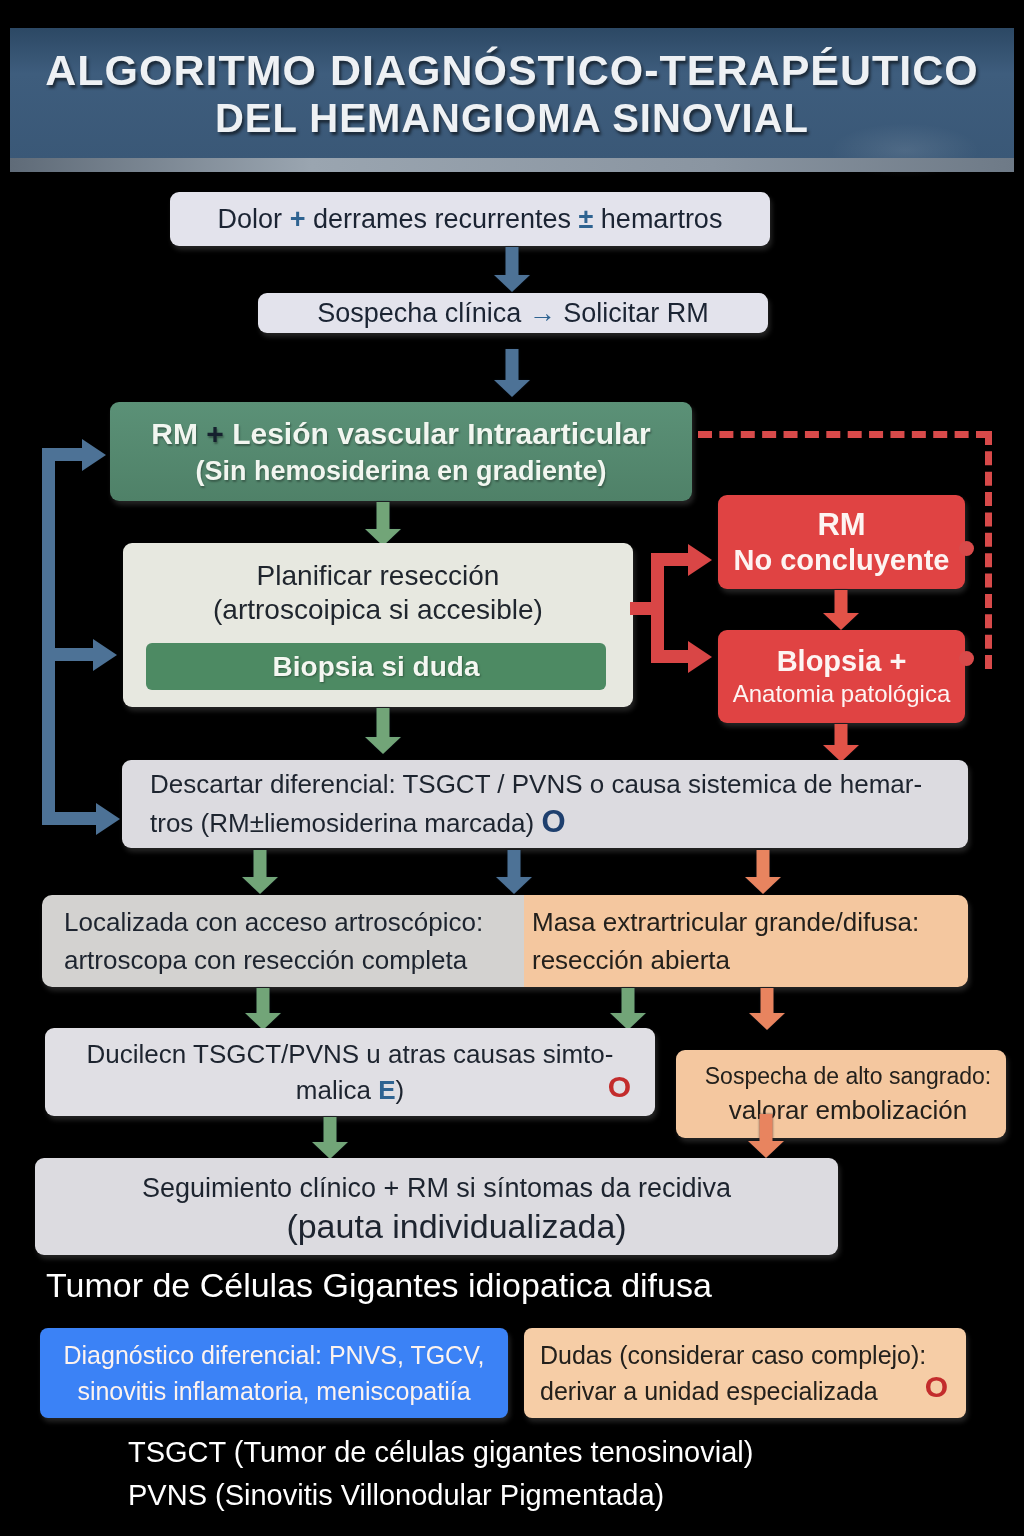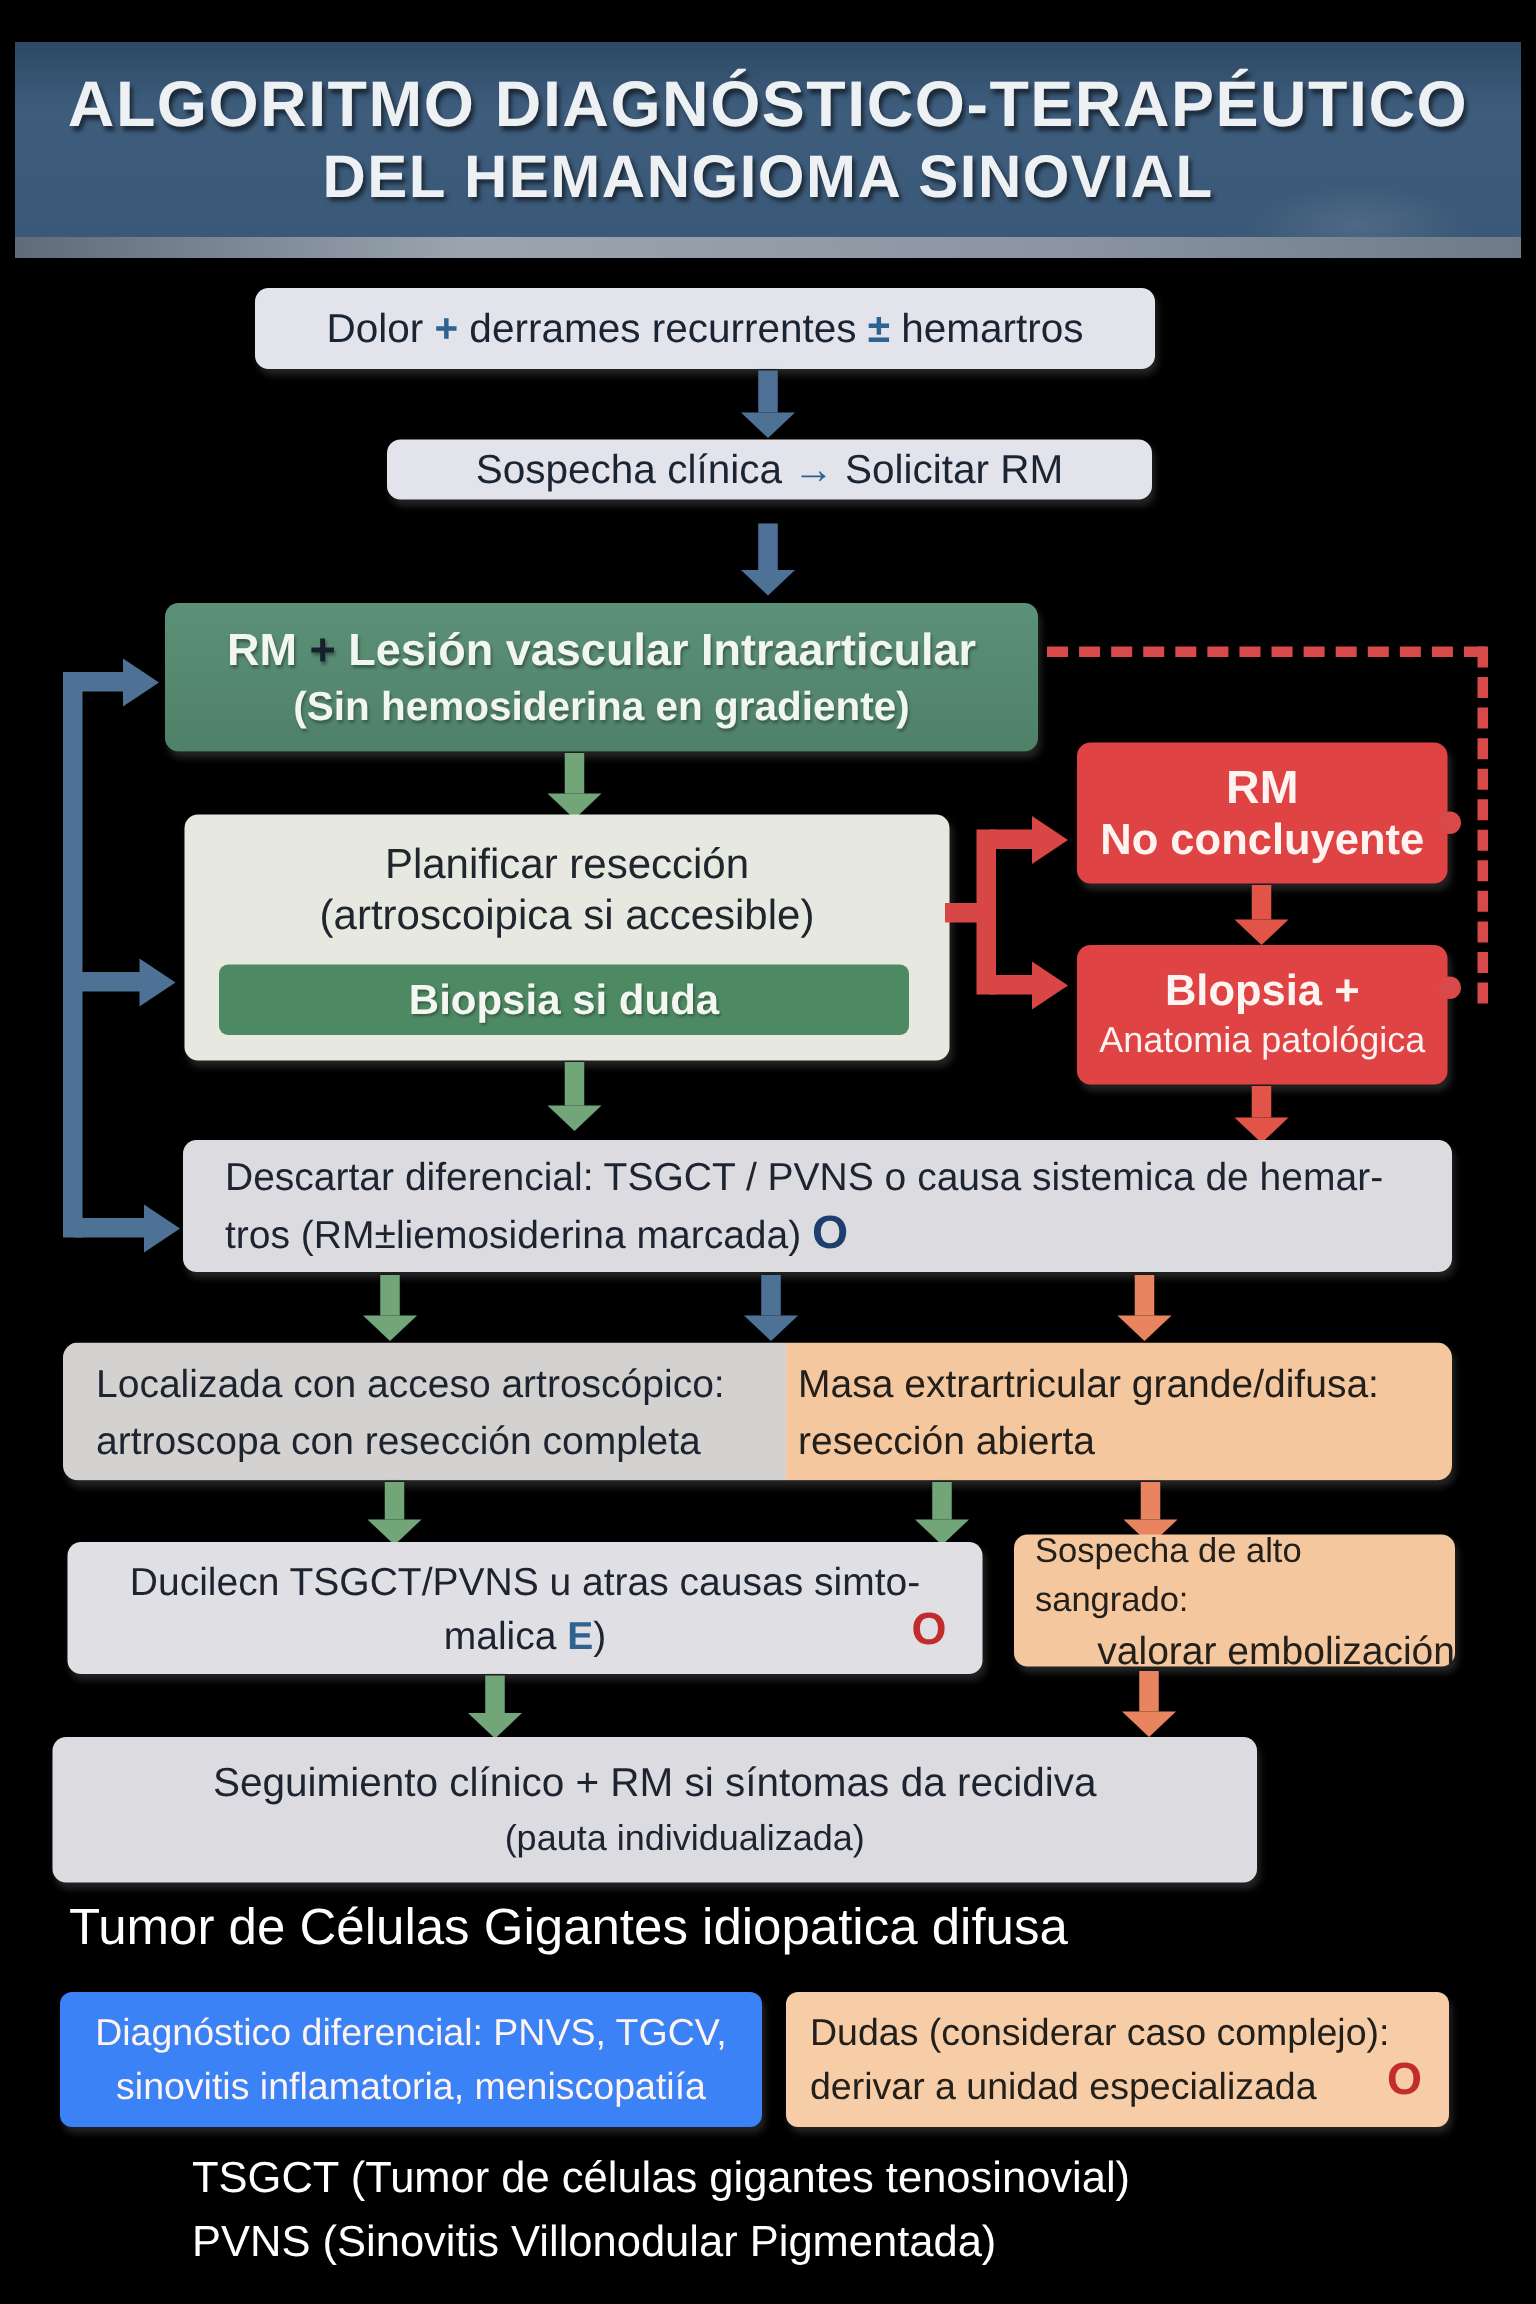--- a/index.html
+++ b/index.html
@@ -197,37 +197,37 @@
       <div class="shaft"></div>
       <div class="head"></div>
     </div>
 
   <div class="bx bx-gray" style="left:45px;top:1028px;width:610px;height:88px;background:#e0dfe4;">
     <div style="font-size:26px;line-height:36px;">Ducilecn TSGCT/PVNS u atras causas simto-</div>
     <div style="font-size:26px;line-height:36px;"><span>malica </span><span class="accent-blue">E</span><span>)</span></div>
     <span class="sym-red" style="position:absolute;right:24px;bottom:12px;">O</span>
   </div>
 
-  <div class="bx bx-peach" style="left:676px;top:1023px;width:294px;height:88px;align-items:flex-end;text-align:left;padding-left:14px;box-sizing:border-box;">
+  <div class="bx bx-peach" style="left:676px;top:1050px;width:330px;height:88px;align-items:center;text-align:left;padding-left:14px;box-sizing:border-box;">
     <div style="font-size:23px;line-height:33px;">Sospecha de alto sangrado:</div>
     <div style="font-size:26px;line-height:35px;">valorar embolización</div>
   </div>
 
   <div class="arrow-down c-green" style="left:312px;top:1117px;height:42px;">
       <div class="shaft"></div>
       <div class="head"></div>
     </div>
   <div class="arrow-down c-orange" style="left:748px;top:1114px;height:44px;">
       <div class="shaft"></div>
       <div class="head"></div>
     </div>
 
   <div class="bx bx-gray" style="left:35px;top:1158px;width:803px;height:97px;">
     <div style="font-size:27px;line-height:38px;">Seguimiento clínico + RM si síntomas da recidiva</div>
-    <div style="font-size:24px;line-height:38px;margin-left:40px;">(pauta individualizada)</div>
+    <div style="font-size:34px;line-height:38px;margin-left:40px;">(pauta individualizada)</div>
   </div>
 
   <div class="white-text" style="left:46px;top:1266px;font-size:34px;">Tumor de Células Gigantes idiopatica difusa</div>
 
   <div class="bx" style="left:40px;top:1328px;width:468px;height:90px;background:#3b82f6;color:#fdf3ef;border-radius:8px;">
     <div style="font-size:25px;line-height:36px;">Diagnóstico diferencial: PNVS, TGCV,</div>
     <div style="font-size:25px;line-height:36px;">sinovitis inflamatoria, meniscopatiía</div>
   </div>
 
   <div class="bx" style="left:524px;top:1328px;width:442px;height:90px;background:#f6cda6;color:#23201c;border-radius:8px;align-items:flex-start;text-align:left;padding-left:16px;box-sizing:border-box;">

